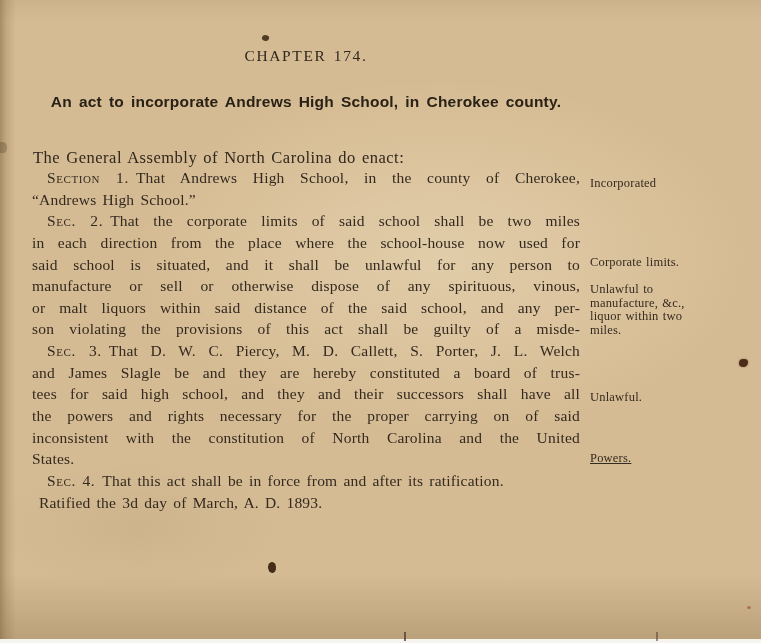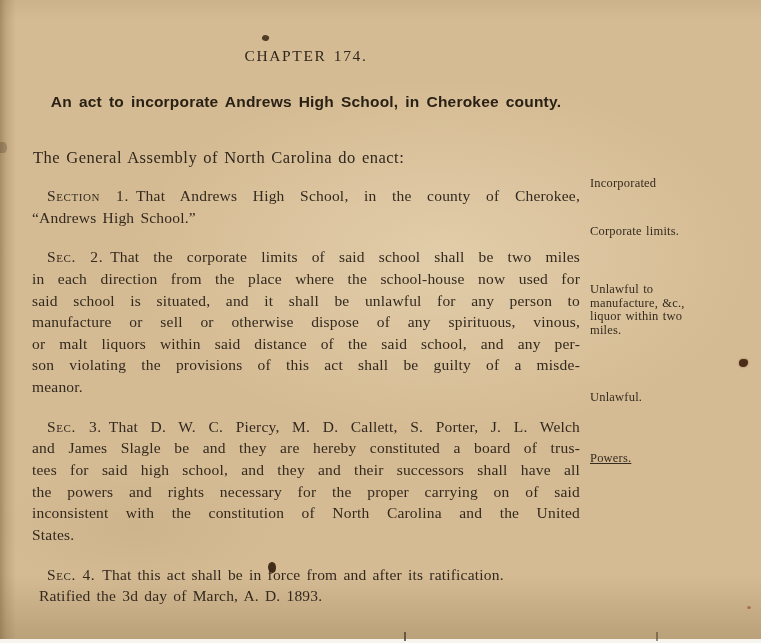--- a/index.html
+++ b/index.html
@@ -37,31 +37,31 @@
   }
   
   .body-col{position:absolute;left:32px;top:167px;width:548px;}
   .ln{
     height:21.65px;line-height:21.65px;
     font-size:15.5px;letter-spacing:0.2px;word-spacing:2px;
     text-align:justify;text-align-last:justify;
     white-space:nowrap;
   }
   .ln.last{text-align:right;text-align-last:left;}
-  .ln.first{padding-left:15px;margin-top:18px;}
+  .ln.first{padding-left:15px;}
   .ln.small-indent{padding-left:7px;}
   .sec-label{font-variant:small-caps;letter-spacing:0.6px;}
   .sec-label:not(:empty){margin-right:7px;}
   
   .note{
     position:absolute;left:590px;width:165px;
     font-size:12.5px;line-height:13.5px;
     letter-spacing:0.2px;word-spacing:1px;color:#352b20;
   }
-  .n0{top:177px;} .n1{top:225px;} .n2{top:283px;} .n3{top:391px;} .n4{top:452px;text-decoration:underline;}
+  .n0{top:177px;} .n1{top:256px;} .n2{top:283px;} .n3{top:391px;} .n4{top:452px;text-decoration:underline;}
   
   .bottom-strip{position:absolute;left:0;bottom:0;width:761px;height:4px;background:#f6f4ef;}
   .speck-above-chapter{
     position:absolute;left:262px;top:35px;width:7px;height:6px;
     background:#45311d;border-radius:60% 40% 55% 45%;transform:rotate(18deg);opacity:.92;
   }
   .blot-right{
     position:absolute;left:739px;top:359px;width:9px;height:8px;
     background:#4a2c17;border-radius:50% 45% 55% 50%;
     box-shadow:0 0 2px rgba(74,44,23,.5);
@@ -88,21 +88,20 @@
 
   <div class="body-col">
     <div class="ln first"><span class="sec-label">Section 1.</span><span>That Andrews High School, in the county of Cherokee,</span></div>
     <div class="ln last">“Andrews High School.”</div>
     <div class="ln first"><span class="sec-label">Sec. 2.</span><span>That the corporate limits of said school shall be two miles</span></div>
     <div class="ln">in each direction from the place where the school-house now used for</div>
     <div class="ln">said school is situated, and it shall be unlawful for any person to</div>
     <div class="ln">manufacture or sell or otherwise dispose of any spirituous, vinous,</div>
     <div class="ln">or malt liquors within said distance of the said school, and any per-</div>
     <div class="ln">son violating the provisions of this act shall be guilty of a misde-</div>
-    <div class="ln last">meanor.</div>
     <div class="ln first"><span class="sec-label">Sec. 3.</span><span>That D. W. C. Piercy, M. D. Callett, S. Porter, J. L. Welch</span></div>
     <div class="ln">and James Slagle be and they are hereby constituted a board of trus-</div>
     <div class="ln">tees for said high school, and they and their successors shall have all</div>
     <div class="ln">the powers and rights necessary for the proper carrying on of said</div>
     <div class="ln">inconsistent with the constitution of North Carolina and the United</div>
     <div class="ln last">States.</div>
     <div class="ln first last"><span class="sec-label">Sec. 4.</span><span>That this act shall be in force from and after its ratification.</span></div>
     <div class="ln small-indent last">Ratified the 3d day of March, A. D. 1893.</div>
   </div>
 

